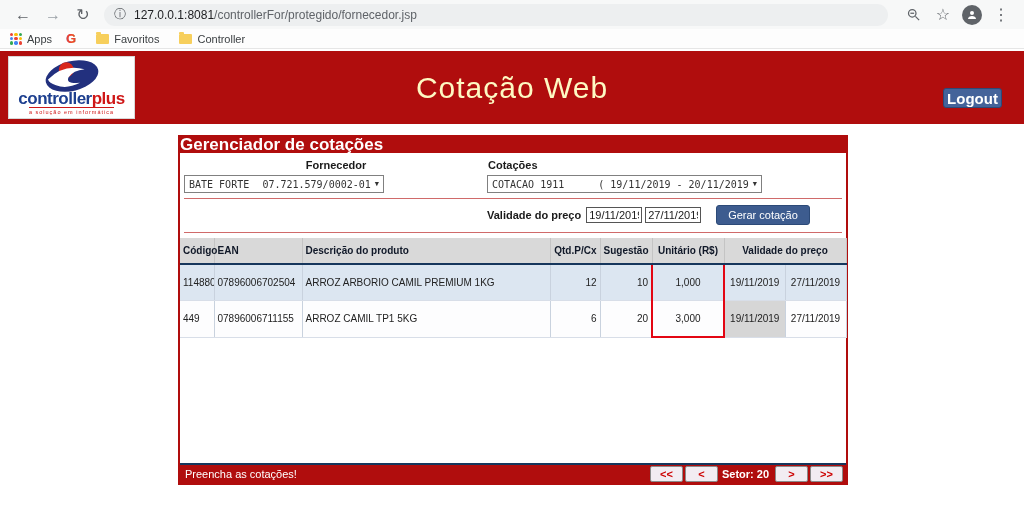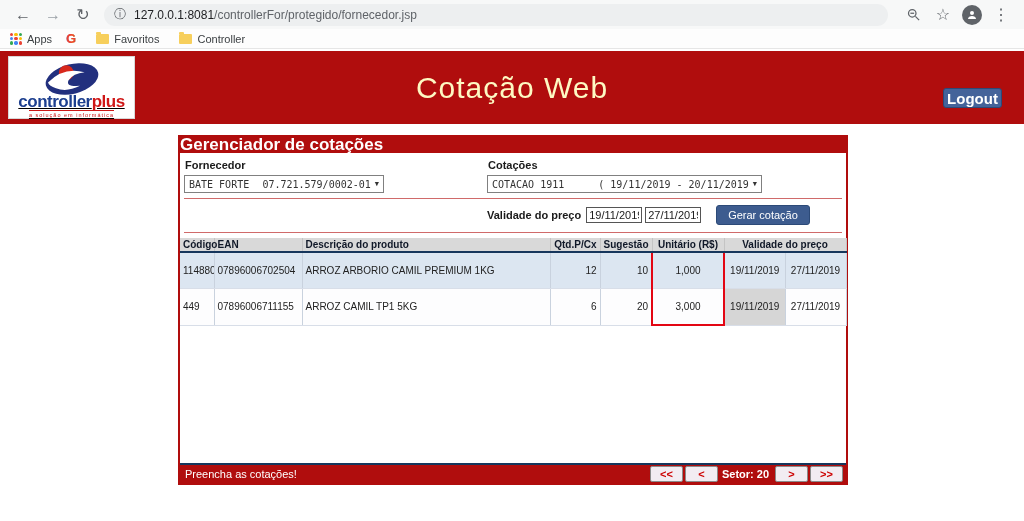--- a/index.html
+++ b/index.html
@@ -18,51 +18,51 @@
   .bookmarks { height:20px; background:#fdfdfd; display:flex; align-items:center; padding:0 10px; border-bottom:1px solid #e6e6e6; }
   .bm-label { font-size:11px; color:#3c4043; margin:0 14px 0 5px; }
   .apps-grid { width:12px; height:12px; display:grid; grid-template-columns:repeat(3,1fr); gap:1px; }
   .apps-grid i { border-radius:50%; }
   .g-logo { font-size:13px; font-weight:bold; background:linear-gradient(90deg,#4285F4,#EA4335,#FBBC05,#34A853); -webkit-background-clip:text; background-clip:text; color:#EA4335; margin-right:14px; }
   .folder { width:13px; height:10px; background:#f7cf5c; border-radius:1px; position:relative; margin-left:6px; }
   .folder:before { content:""; position:absolute; top:-2px; left:0; width:5px; height:2px; background:#f7cf5c; border-radius:1px 1px 0 0; }
 
   
   .app-header { height:73px; background:#b00d0d; margin-top:2px; position:relative; display:flex; align-items:center; justify-content:center; }
-  .logo-box { position:absolute; left:8px; top:5px; width:127px; height:63px; background:#fff; border:1px solid #d8d8d8; display:flex; flex-direction:column; align-items:center; justify-content:flex-end;text-decoration:underline; }
+  .logo-box { position:absolute; left:8px; top:5px; width:127px; height:63px; background:#fff; border:1px solid #d8d8d8; display:flex; flex-direction:column; align-items:center; justify-content:center; }
   .logo-text { font-size:17px; font-weight:bold; letter-spacing:-0.5px; line-height:14px; }
   .logo-text .blue { color:#1d3f8f; }
   .logo-text .red { color:#cf1717; }
   .logo-tag { font-size:5.5px; color:#cf1717; letter-spacing:1px; border-top:1px solid #cf1717; margin-top:1px; padding-top:1px; }
   .app-title { color:#fef9c3; font-size:30px; font-weight:400; letter-spacing:1px; }
   .logout-btn { position:absolute; right:22px; top:37px; width:59px; height:20px; background:#44639a; border:1px solid #2c4a78; border-radius:3px; color:#fff; font-size:15px; font-weight:bold; display:flex; align-items:center; justify-content:center; cursor:pointer; }
 
   
   .panel { position:absolute; left:178px; top:135px; width:670px; height:350px; border:2px solid #b00d0d; background:#fff; display:flex; flex-direction:column; }
   .panel-title { height:16px; background:#b00d0d; color:#fff; font-size:17px; font-weight:bold; text-align:left; line-height:15px; }
   .form-area { padding:4px 4px 0 4px; }
   .form-row { display:flex; }
-  .form-col-left { width:303px; }
+  .form-col-left { width:303px;text-align:center; }
   .form-col-right { flex:1; }
   .fld-label { font-size:11px; font-weight:bold; color:#1a1a1a; margin:2px 0 4px 1px; }
   .select-box { height:18px; border:1px solid #808080; background:#fff; display:flex; align-items:center; justify-content:space-between; padding:0 4px; font-family:"DejaVu Sans Mono", monospace; font-size:10px; color:#333; cursor:pointer; }
   .select-box .arrow { font-size:7px; color:#333; margin-left:4px; }
   .sb-forn { width:200px; }
   .sb-cot { width:275px;gap:15px; }
   .red-sep { border-top:1px solid #d06a6a; margin-top:5px; }
   .validade-row { height:31px; display:flex; align-items:center; padding-left:303px; }
   .validade-row .fld-label { margin:0 5px 0 0; }
   .date-input { width:56px; height:16px; border:1px solid #555; font-size:11px; color:#1a1a1a; padding:0 2px; font-family:"Liberation Sans", sans-serif; }
   .date-input + .date-input { margin-left:3px; }
   .gerar-btn { margin-left:15px; height:20px; padding:0 11px; background:#3d5c8f; border:1px solid #2c4a78; border-radius:3px; color:#fff; font-size:11px; display:flex; align-items:center; cursor:pointer; }
 
   
   .tbl-wrap { margin-top:5px; }
   table { width:100%; border-collapse:collapse; font-size:10px; table-layout:fixed; }
-  thead th { background:#d9d9d9; border-bottom:2px solid #16365c; border-right:1px solid #c4c4c4; padding:1px 3px; text-align:left; color:#101828; height:13px; }
+  thead th { background:#d9d9d9; border-bottom:2px solid #16365c; border-right:1px solid #c4c4c4; padding:7px 3px; text-align:left; color:#101828; height:13px; }
   thead th.num { text-align:right; }
   thead th.ctr { text-align:center; }
   tbody td { border-right:1px solid #c9d2de; border-bottom:1px solid #d8dee8; padding:12px 3px; height:12px; color:#222; white-space:nowrap; overflow:hidden; }
   tr.row-blue td { background:#dce6f1; }
   tr.row-white td { background:#fdfdfe; }
   td.num { text-align:right; }
   td.ctr { text-align:center; }
   td.unit-top { border-left:2px solid #e30613; border-right:2px solid #e30613; border-top:2px solid #e30613; text-align:center; }
   td.unit-bottom { border-left:2px solid #e30613; border-right:2px solid #e30613; border-bottom:2px solid #e30613; text-align:center; }
   td.cell-gray { background:#d6d6d6 !important; }

